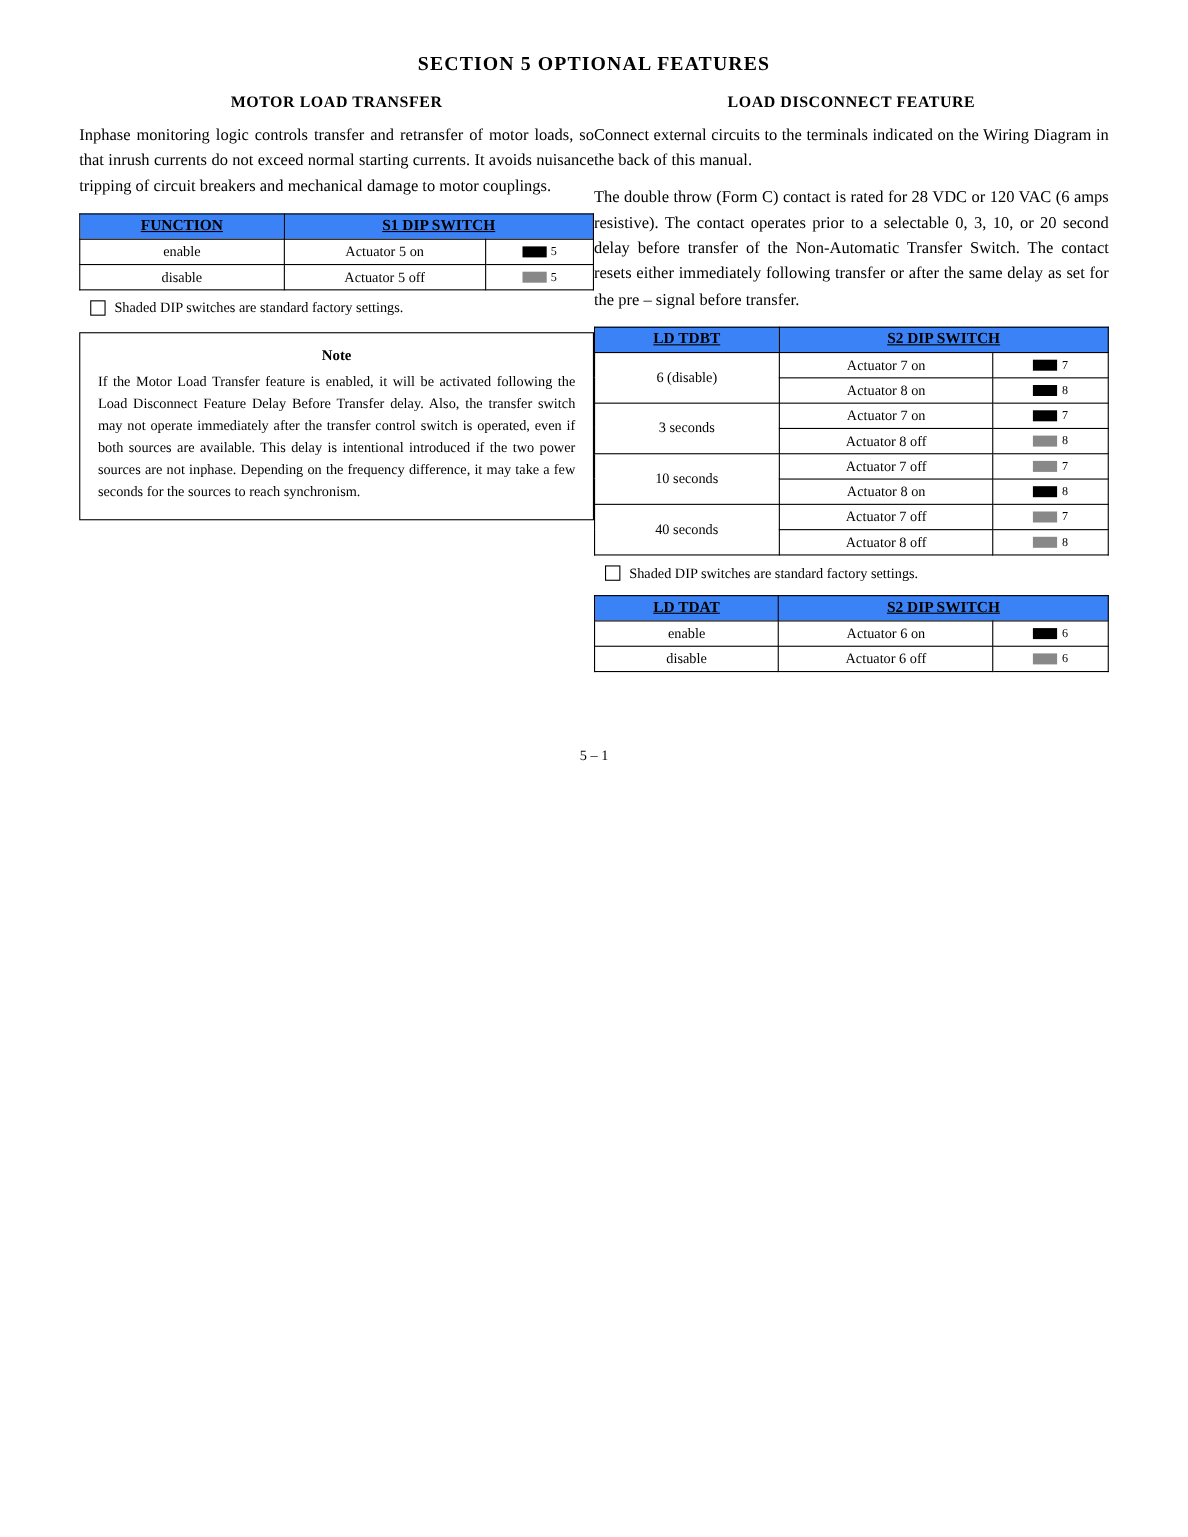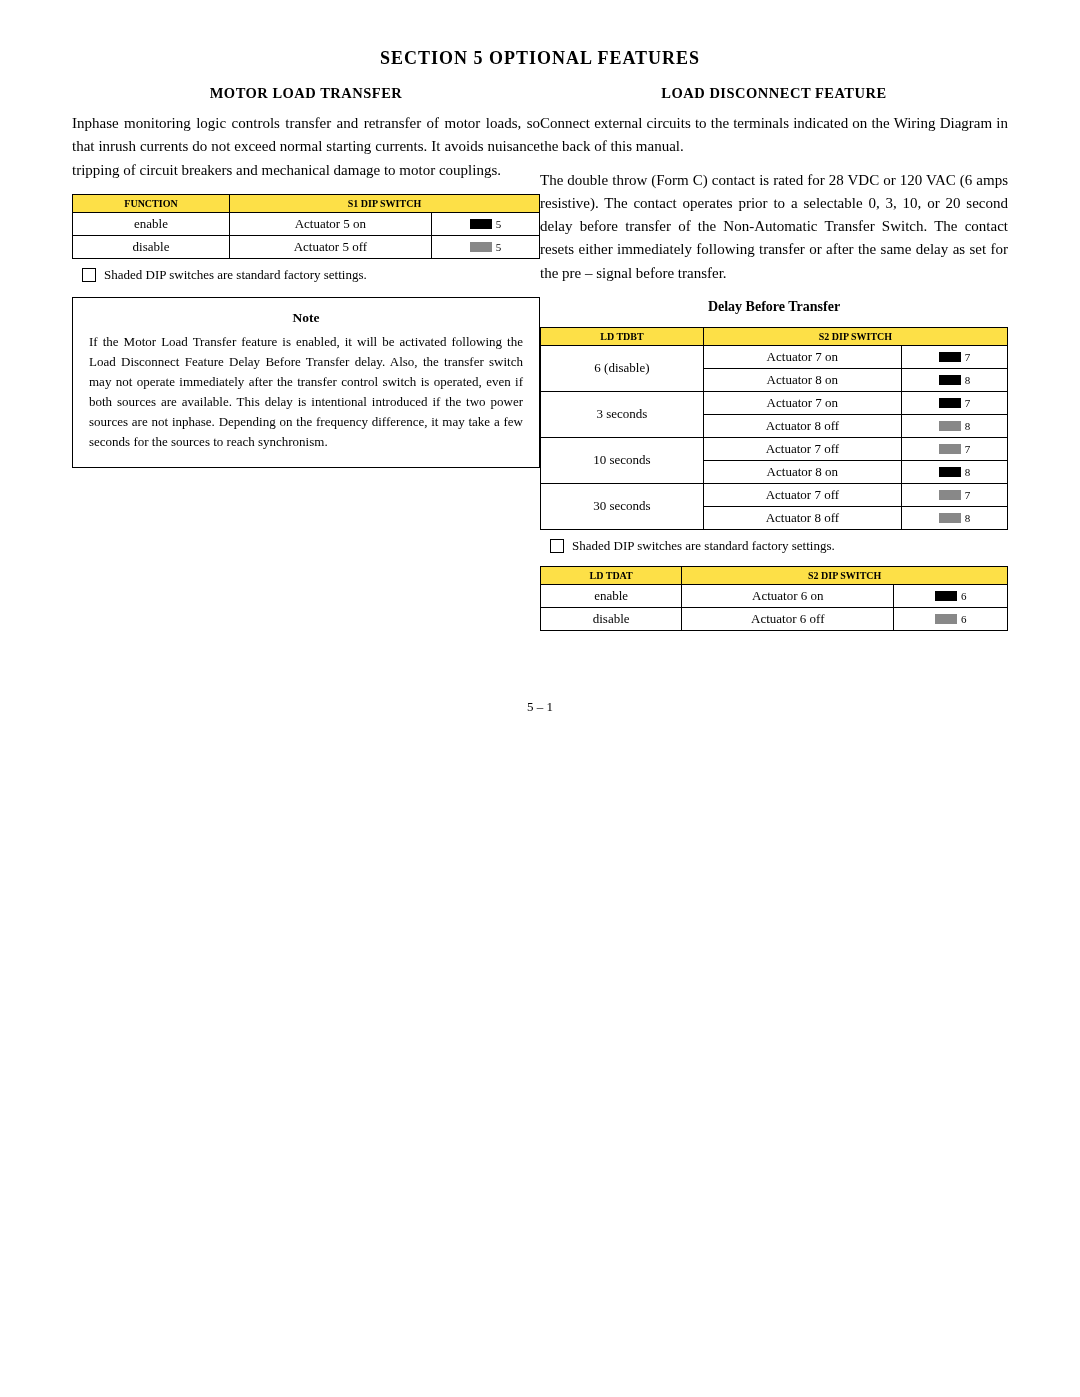--- a/index.html
+++ b/index.html
@@ -49,22 +49,23 @@
       width: 100%;
       border-collapse: collapse;
       margin: 12px 0 8px 0;
       font-size: 13px;
     }
     .dip-table th {
       border: 1px solid #000;
       padding: 3px 8px;
       font-weight: bold;
       text-align: center;
-      background: #fde047;
-      font-size: 10px;
+      background: #3b82f6;
+      font-size: 14px;
+      text-decoration: underline;
     }
     .dip-table td {
       border: 1px solid #000;
       padding: 3px 8px;
       text-align: center;
       font-size: 13px;
     }
     .dip-switch-cell {
       display: flex;
       align-items: center;
@@ -192,21 +193,20 @@
   <div class="col-right">
     <h2 class="col-heading">Load Disconnect Feature</h2>
 
     <p class="body-text">Connect external circuits to the terminals indicated on the Wiring Diagram in the back of this manual.</p>
 
     <p class="body-text">
       The double throw (Form C) contact is rated for 28 VDC or 120 VAC (6 amps resistive).  The contact operates prior to a selectable 0, 3, 10, or 20 second delay before transfer of the Non-Automatic Transfer Switch.  The contact resets either immediately following transfer or after the <span class="underline">same delay</span> as set for the pre – signal before transfer.
     </p>
 
 
-    <h3 class="sub-heading">Delay Before Transfer</h3>
 
     <table class="dip-table">
       <thead>
         <tr>
           <th>LD TDBT</th>
           <th colspan="2">S2 DIP SWITCH</th>
         </tr>
       </thead>
       <tbody>
 
@@ -264,21 +264,21 @@
           <td>Actuator 8 on</td>
           <td>
             <div class="dip-switch-cell">
               <span class="dip-indicator"></span>
               <span class="dip-label">8</span>
             </div>
           </td>
         </tr>
 
         <tr>
-          <td rowspan="2">30 seconds</td>
+          <td rowspan="2">40 seconds</td>
           <td>Actuator 7 off</td>
           <td>
             <div class="dip-switch-cell">
               <span class="dip-indicator" style="background:#888;"></span>
               <span class="dip-label">7</span>
             </div>
           </td>
         </tr>
         <tr>
           <td>Actuator 8 off</td>

